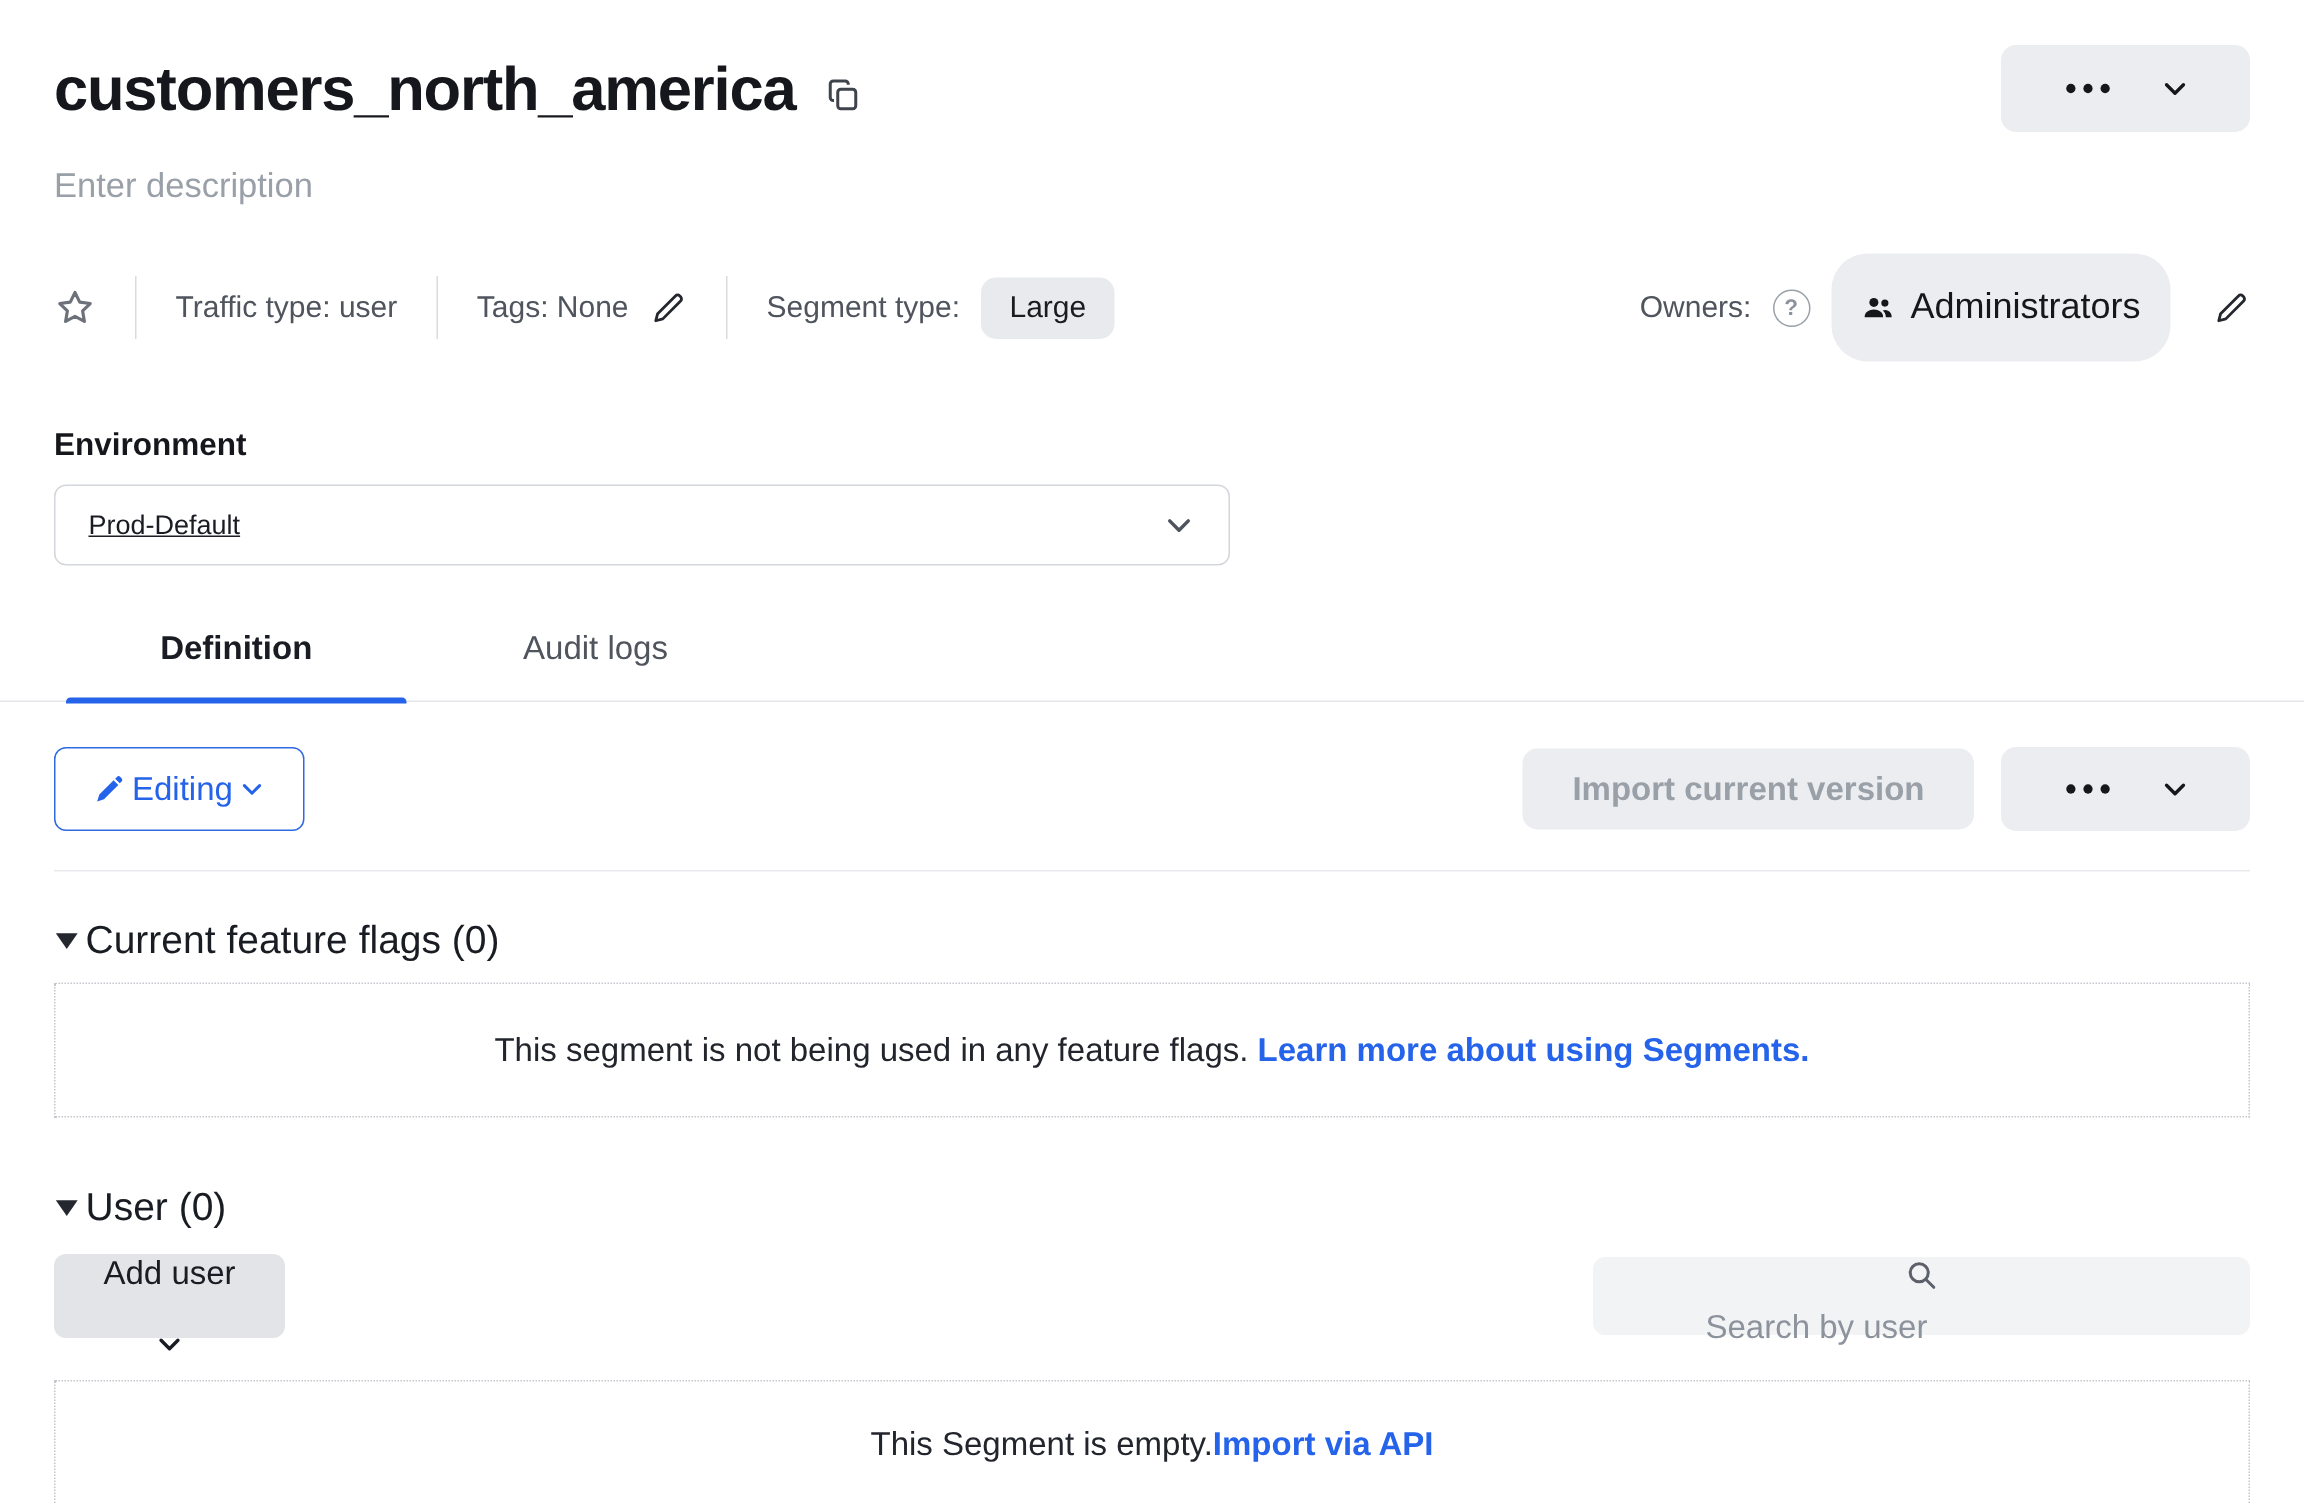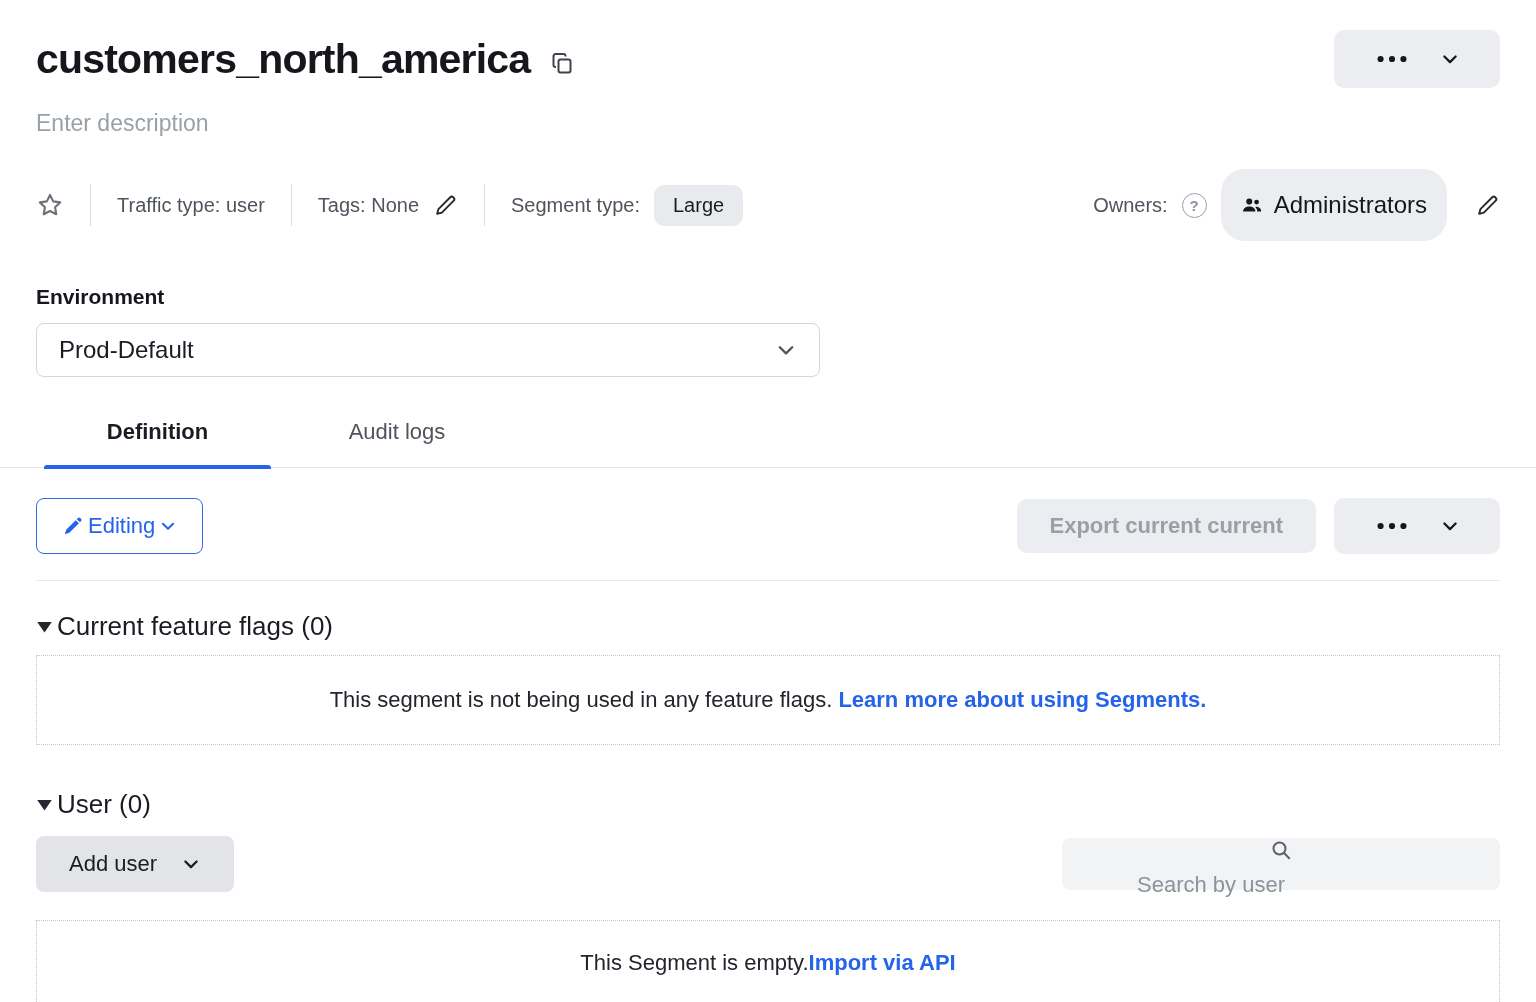--- a/index.html
+++ b/index.html
@@ -20,21 +20,21 @@
   .star { color:#6d727a; cursor:pointer; }
   .pencil-sm { color:#24272e; margin-left:14px; cursor:pointer; }
   .badge { margin-left:14px; background:#e8eaed; color:#191c22; border-radius:10px; padding:9px 19px; font-size:20px; }
   .owners { margin-left:auto; display:flex; align-items:center; gap:14px; }
   .help-circle { width:25px; height:25px; border:1.6px solid #9aa0a8; border-radius:50%; color:#8d939c; font-size:15px; font-weight:700; display:flex; align-items:center; justify-content:center; cursor:pointer; }
   .owner-pill { background:#ecedf0; border-radius:24px; padding:22px 20px; display:flex; align-items:center; gap:11px; font-size:24px; color:#15171c; cursor:pointer; }
 
   
   .env { margin-top:44px; }
   .env-label { font-size:21px; font-weight:700; color:#15171c;margin-top:17px; }
-  .select { margin-top:14px; width:784px; height:54px; border:1px solid #d3d6db; border-radius:8px; display:flex; align-items:center; padding:0 22px; font-size:24px; color:#191c22; cursor:pointer; background:#fff; }
+  .select { margin-top:14px; width:784px; height:54px; border:1px solid #d3d6db; border-radius:8px; display:flex; align-items:center; padding:0 22px; font-size:18px; color:#191c22; cursor:pointer; background:#fff;text-decoration:underline; }
   .select .chev { margin-left:auto; color:#4f545d; }
 
   
   .tabs-wrap { margin:42px -36px 0; padding:0 44px; border-bottom:1px solid #e4e6ea; display:flex; }
   .tab { font-size:22px; padding-bottom:22px; text-align:center; position:relative; color:#4f545d; cursor:pointer; }
   .tab.active { color:#191c22; font-weight:700; }
   .tab.active::after { content:""; position:absolute; left:0; right:0; bottom:-2px; height:4px; background:#2563eb; border-radius:3px 3px 0 0; }
   .tab-definition { width:227px; }
   .tab-audit { width:252px; }
 
@@ -48,21 +48,21 @@
 
   
   .section-heading { display:flex; align-items:center; gap:4px; font-size:26px; color:#191c22; }
   .tri { color:#24272e; cursor:pointer; }
   .ff-section { margin-top:30px; }
   .dotted-box { margin-top:13px; border:1px dotted #c3c6cc; text-align:center; padding:31px 20px; font-size:22px; color:#22252c; }
   .dotted-box .lnk { color:#2563eb; font-weight:700; text-decoration:none; cursor:pointer; }
 
   .user-section { margin-top:44px; }
   .user-controls { margin-top:16px; display:flex; align-items:center; justify-content:space-between; }
-  .add-user-btn { height:56px; background:#e2e4e8; border:none; border-radius:8px; display:flex; align-items:center; gap:24px; padding:0 33px; font-size:22px; color:#191c22; cursor:pointer; }
+  .add-user-btn { height:56px; background:#e2e4e8; border:none; border-radius:8px; display:flex; align-items:center; gap:24px; padding:0 33px; font-size:22px; color:#191c22; cursor:pointer;flex-direction:column; }
   .search-box { width:438px; height:52px; background:#f2f3f5; border-radius:8px; display:flex; align-items:center; gap:10px; padding:0 14px;flex-direction:column; }
   .search-box .sicon { color:#5b606a; }
   .search-box input { flex:1; border:none; outline:none; background:transparent; font-size:22px; font-family:inherit; color:#191c22; }
   .search-box input::placeholder { color:#8d939c; }
   .user-section .dotted-box { margin-top:28px; padding:29px 20px; }
   .partial-box { margin-top:20px; width:222px; height:44px; border:1px dotted #c3c6cc; }
 </style>
 </head>
 <body>
 
@@ -159,21 +159,21 @@
             <path d="M3 21l1.6-5L15 5.6 18.4 9 8 19.4 3 21zM16.1 4.5l1.3-1.3a1.8 1.8 0 0 1 2.5 0l.9.9a1.8 1.8 0 0 1 0 2.5l-1.3 1.3-3.4-3.4z"></path>
           </svg>
       </span>
       <span>Editing</span>
       <span class="icon chev">
         <svg width="18" height="18" viewBox="0 0 16 16">
             <path d="M3.5 6l4.5 4.5L12.5 6" fill="none" stroke="currentColor" stroke-width="1.8" stroke-linecap="round" stroke-linejoin="round"></path>
           </svg>
       </span>
     </button>
-    <button class="export-btn">Export current current</button>
+    <button class="export-btn">Import current version</button>
     <button class="gray-split-btn">
       <span class="icon">
         <svg width="36" height="8" viewBox="0 0 28 7" fill="currentColor">
             <circle cx="4" cy="3.5" r="2.7"></circle>
             <circle cx="14" cy="3.5" r="2.7"></circle>
             <circle cx="24" cy="3.5" r="2.7"></circle>
           </svg>
       </span>
       <span class="icon">
         <svg width="20" height="20" viewBox="0 0 16 16">

